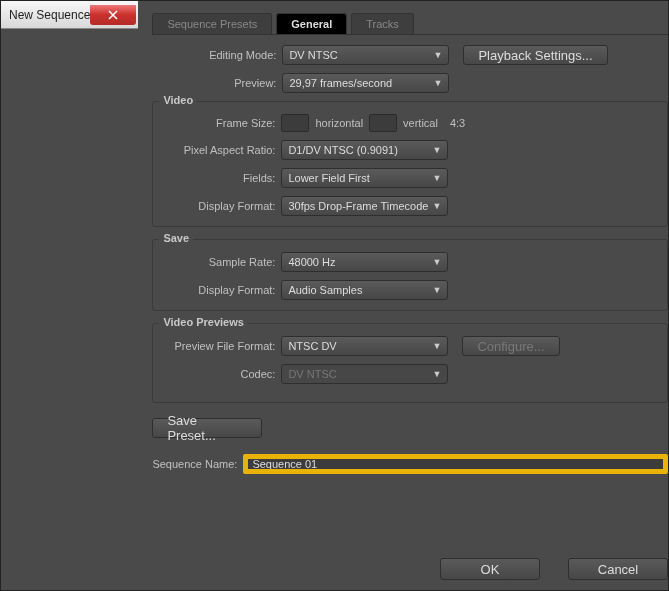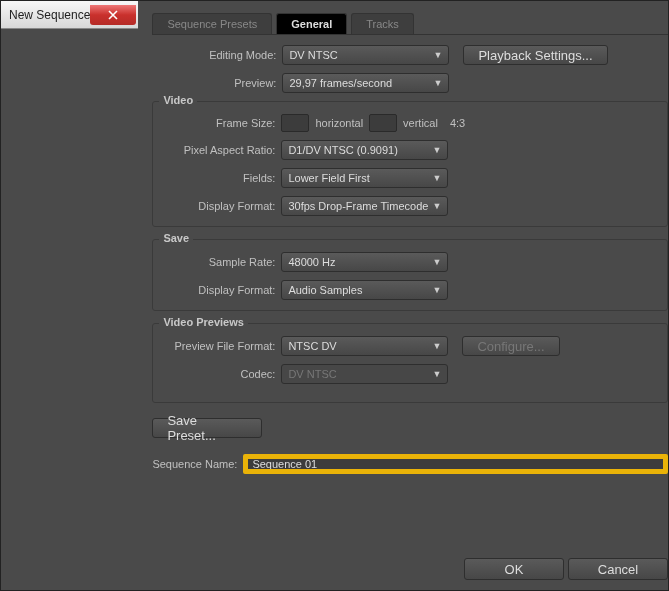--- a/index.html
+++ b/index.html
@@ -23,21 +23,21 @@
 .btn { background: linear-gradient(#5a5a5a,#474747); border: 1px solid #2e2e2e; border-radius: 3px; height: 20px; padding: 0 14px; display: inline-flex; align-items: center; color: #ddd; font-size: 13px; cursor: pointer; }
 .btn.disabled { color: #777; cursor: default; }
 .btn.big { width: 100px; justify-content: center; height: 22px; }
 .fieldset { border: 1px solid #3a3a3a; border-radius: 3px; padding: 12px 10px 10px 10px; margin-bottom: 12px; position: relative; }
 .legend { position: absolute; top: -8px; left: 6px; background: #4a4a4a; padding: 0 4px; font-weight: bold; color: #c8c8c8; font-size: 11px; }
 .numbox { width: 28px; height: 18px; background: #3c3c3c; border: 1px solid #2a2a2a; border-radius: 2px; }
 .spacer6 { width: 6px; }
 .checkbox { width: 12px; height: 12px; background: #3c3c3c; border: 1px solid #2a2a2a; margin-right: 6px; display:inline-block; }
 .seqname-row { display:flex; align-items:center; margin-top: 6px; margin-bottom: 10px; }
 .seqname-input { flex:1; height: 20px; background: #3c3c3c; border: 5px solid #eab308; border-radius: 2px; padding: 0 4px; color: #ddd; font-size: 11px; }
-.bottom-btns { display:flex; justify-content:flex-end; gap: 4px; margin-top: auto; }
+.bottom-btns { display:flex; justify-content:flex-end; gap: 28px; margin-top: auto; }
 .save-row { margin-bottom: 10px; }
 .txt { color: #c0c0c0; }
 </style>
 </head>
 <body>
 
 <div class="window">
   <div class="titlebar">
     <span class="titlebar-text">New Sequence</span>
     <div class="titlebar-buttons">

